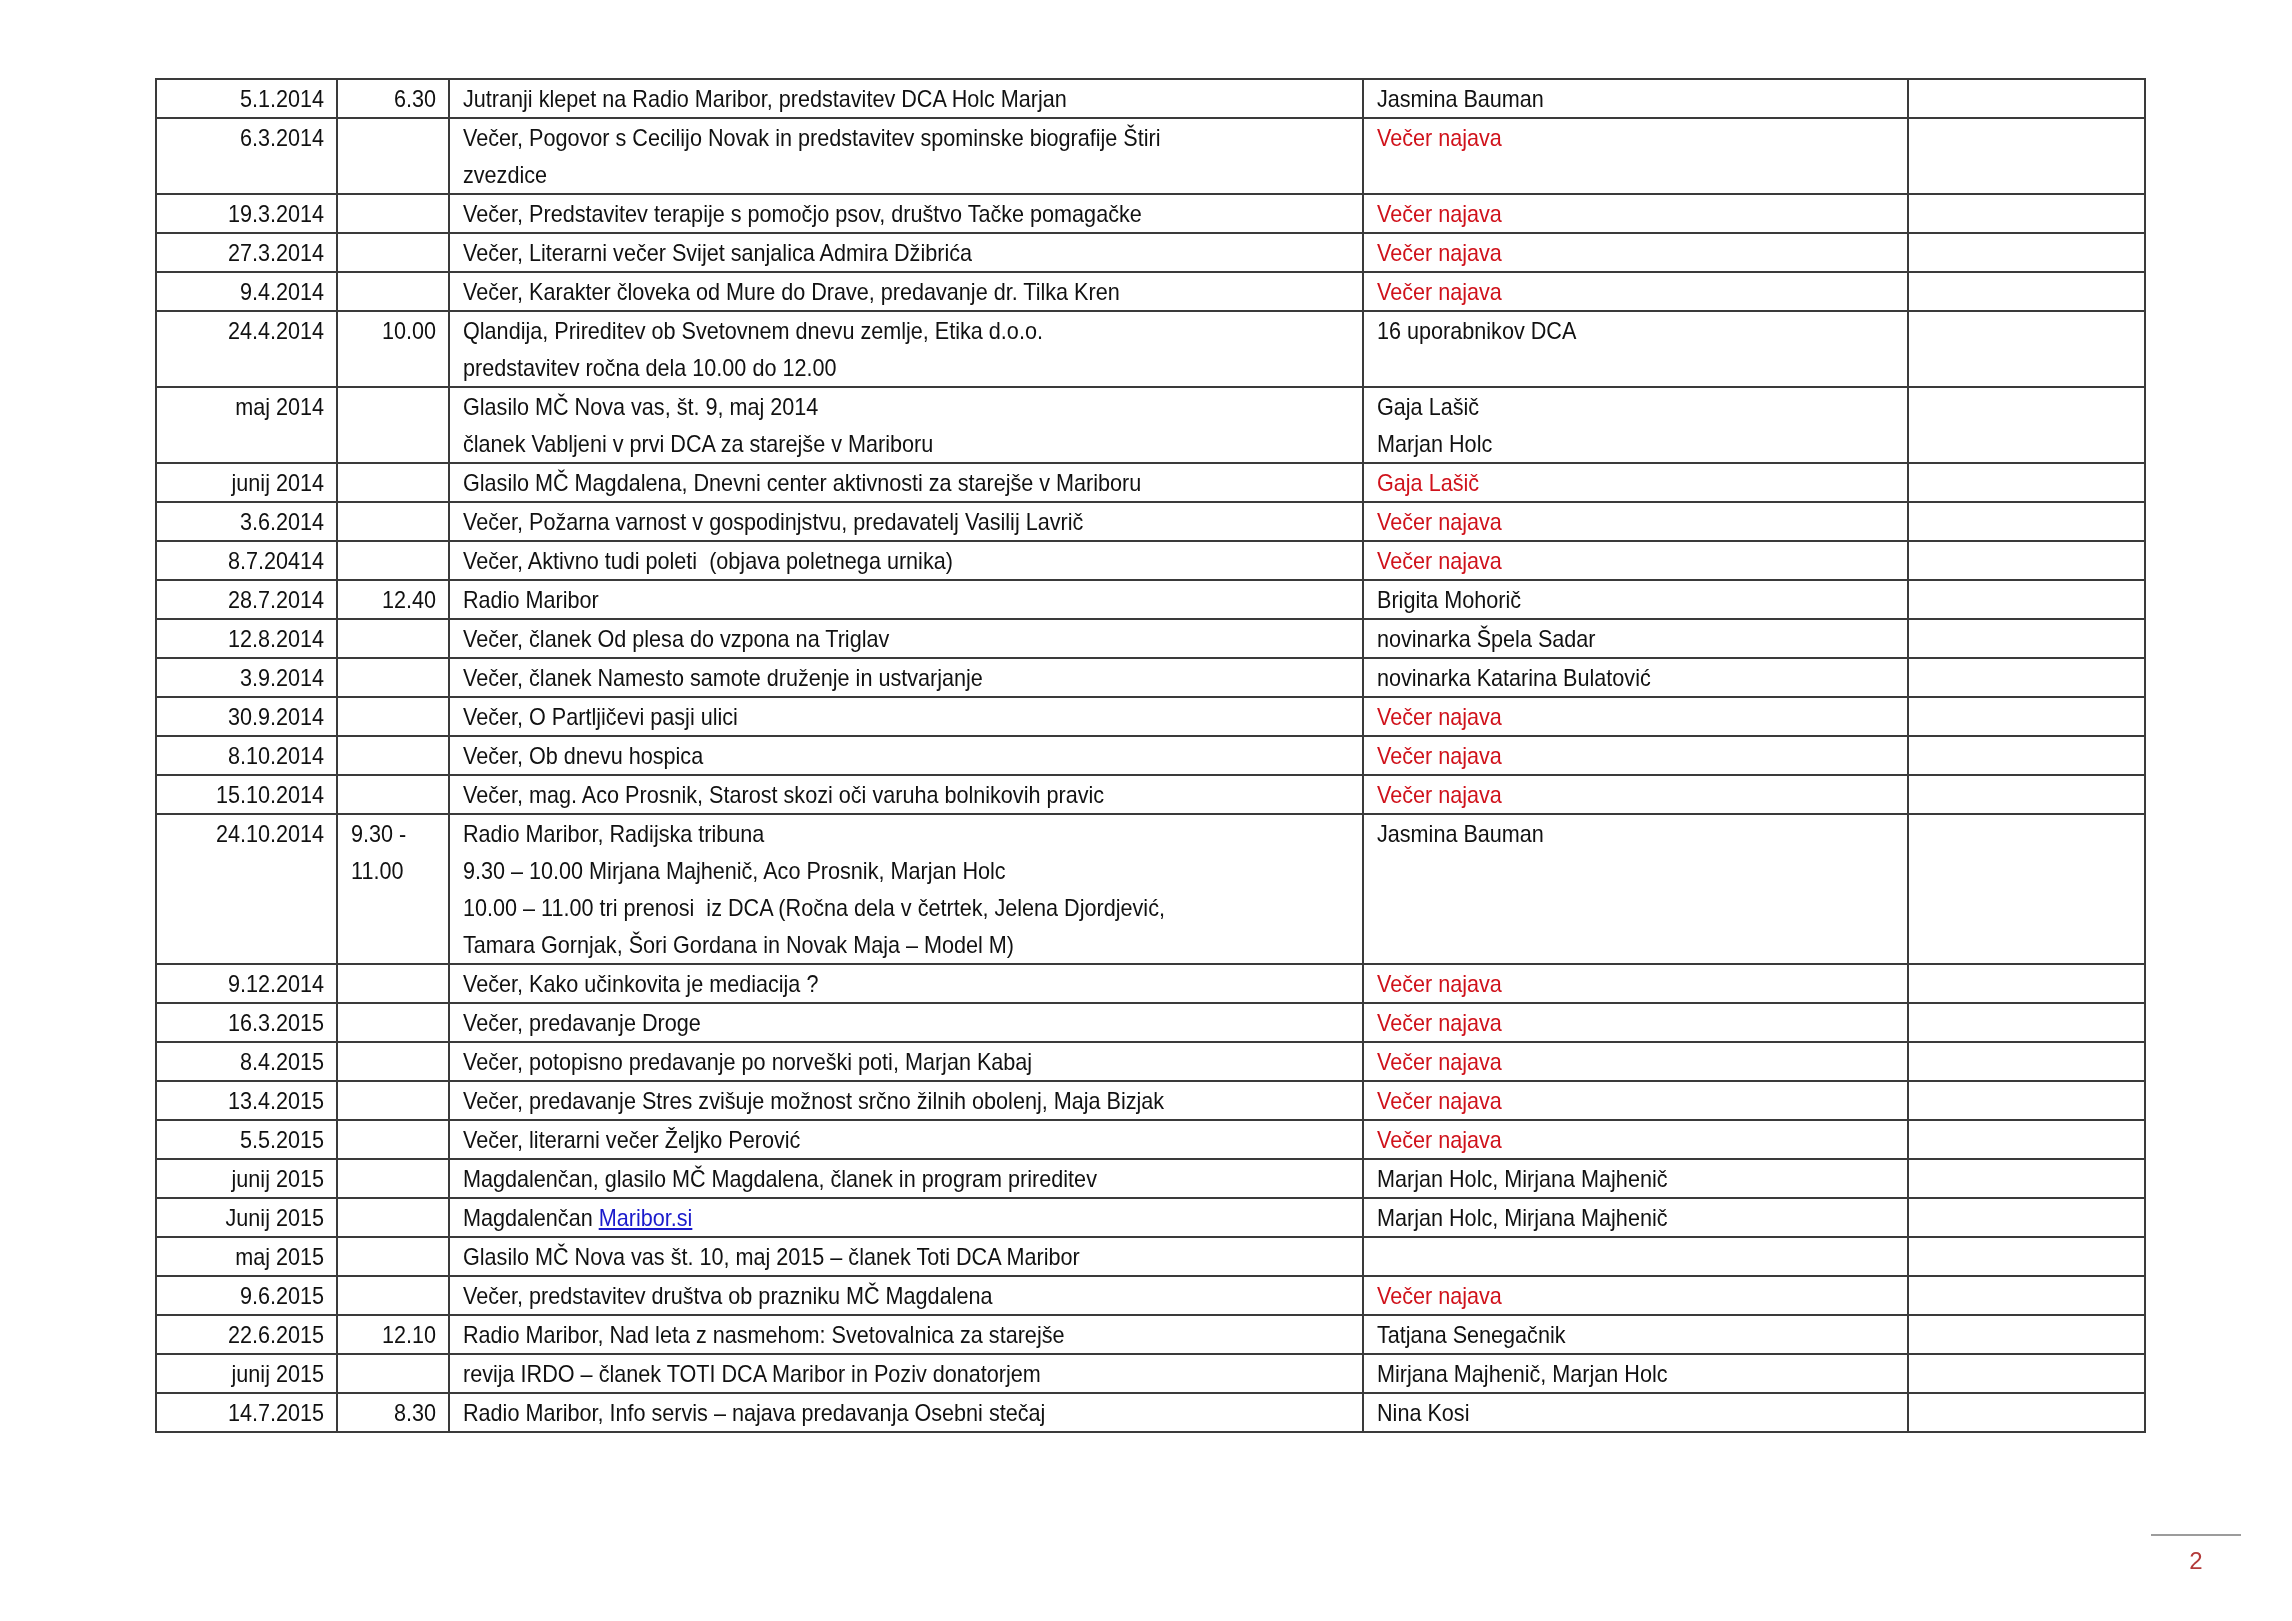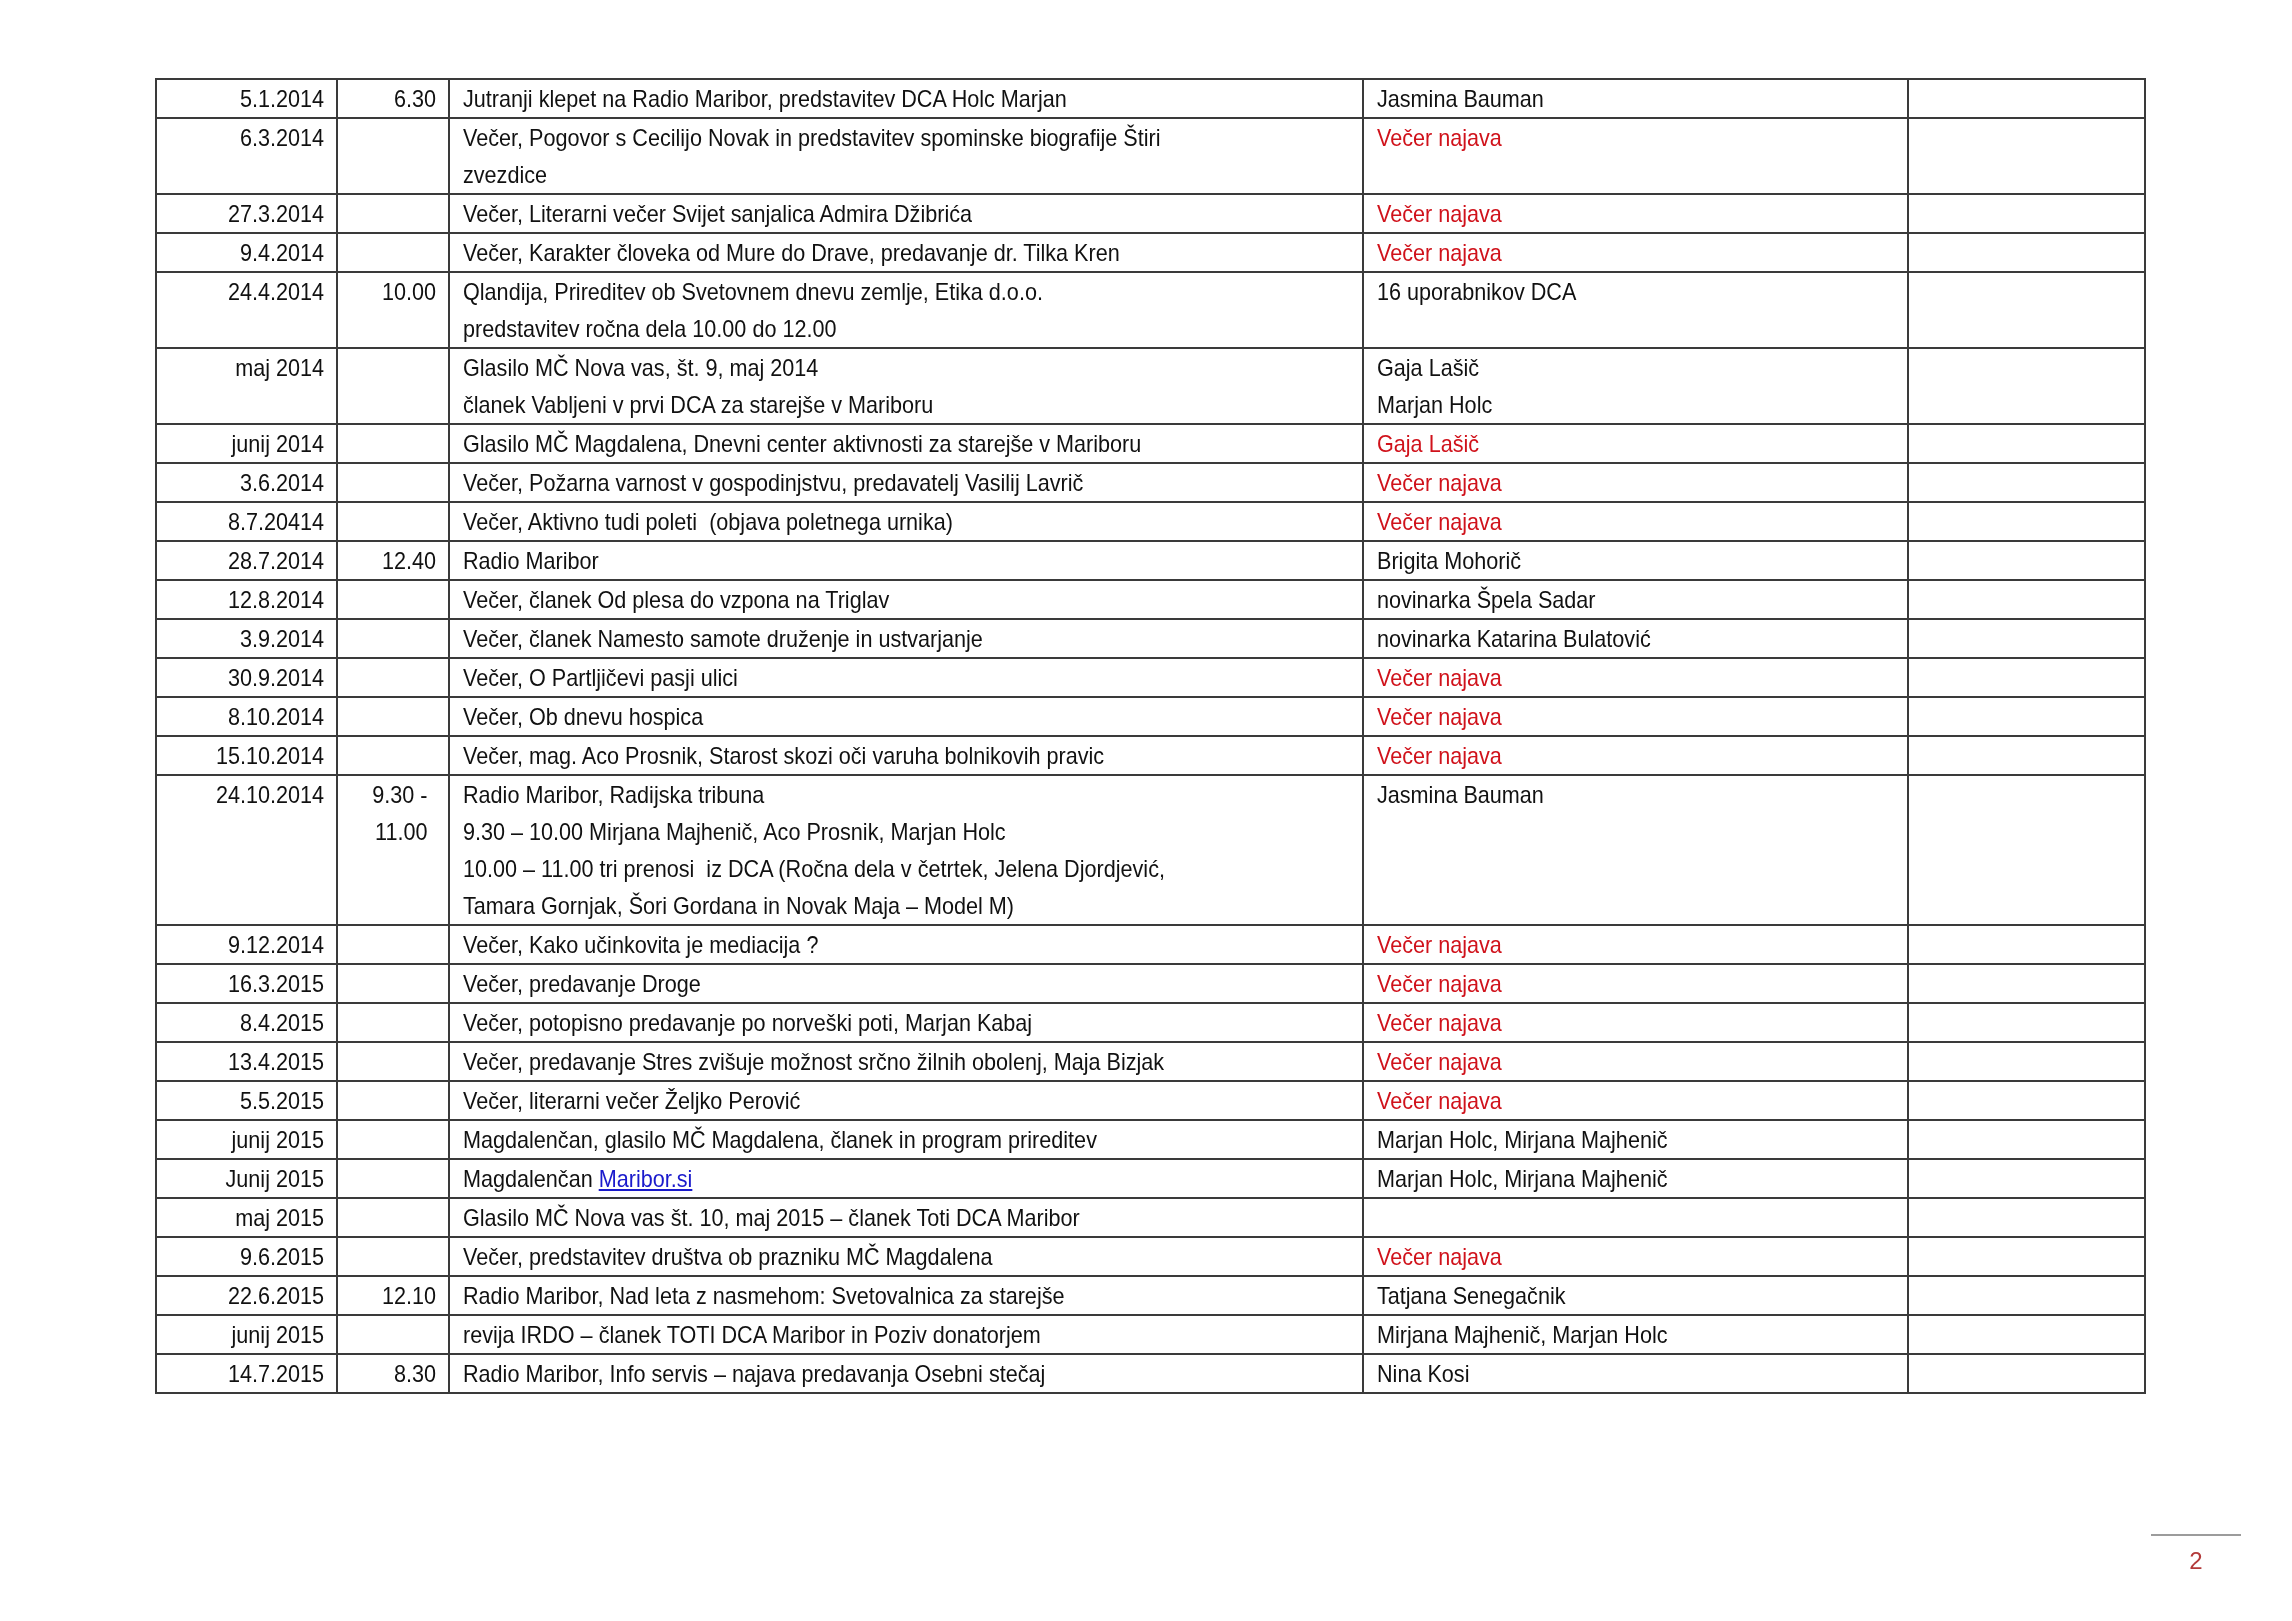--- a/index.html
+++ b/index.html
@@ -74,20 +74,33 @@
             <span class="line" style="white-space: pre;">Večer, Pogovor s Cecilijo Novak in predstavitev spominske biografije Štiri</span>
             <span class="line" style="white-space: pre;">zvezdice</span>
           </td>
           <td class="source">
             <span class="line red" style="white-space: pre;">Večer najava</span>
           </td>
           <td class="extra"></td>
         </tr>
         <tr>
           <td class="date">
+            <span class="line" style="white-space: pre;">19.3.2014</span>
+          </td>
+          <td class="time"></td>
+          <td class="desc">
+            <span class="line" style="white-space: pre;">Večer, Predstavitev terapije s pomočjo psov, društvo Tačke pomagačke</span>
+          </td>
+          <td class="source">
+            <span class="line red" style="white-space: pre;">Večer najava</span>
+          </td>
+          <td class="extra"></td>
+        </tr>
+        <tr>
+          <td class="date">
             <span class="line" style="white-space: pre;">27.3.2014</span>
           </td>
           <td class="time"></td>
           <td class="desc">
             <span class="line" style="white-space: pre;">Večer, Literarni večer Svijet sanjalica Admira Džibrića</span>
           </td>
           <td class="source">
             <span class="line red" style="white-space: pre;">Večer najava</span>
           </td>
           <td class="extra"></td>
@@ -252,21 +265,21 @@
           </td>
           <td class="source">
             <span class="line red" style="white-space: pre;">Večer najava</span>
           </td>
           <td class="extra"></td>
         </tr>
         <tr>
           <td class="date">
             <span class="line" style="white-space: pre;">24.10.2014</span>
           </td>
-          <td class="time" style="text-align: right;">
+          <td class="time" style="text-align: left;">
             <span class="line" style="transform-origin: left center; white-space: pre;">9.30 -</span>
             <span class="line" style="transform-origin: left center; white-space: pre;">11.00</span>
           </td>
           <td class="desc">
             <span class="line" style="white-space: pre;">Radio Maribor, Radijska tribuna</span>
             <span class="line" style="white-space: pre;">9.30 – 10.00 Mirjana Majhenič, Aco Prosnik, Marjan Holc</span>
             <span class="line" style="white-space: pre;">10.00 – 11.00 tri prenosi  iz DCA (Ročna dela v četrtek, Jelena Djordjević,</span>
             <span class="line" style="white-space: pre;">Tamara Gornjak, Šori Gordana in Novak Maja – Model M)</span>
           </td>
           <td class="source">

